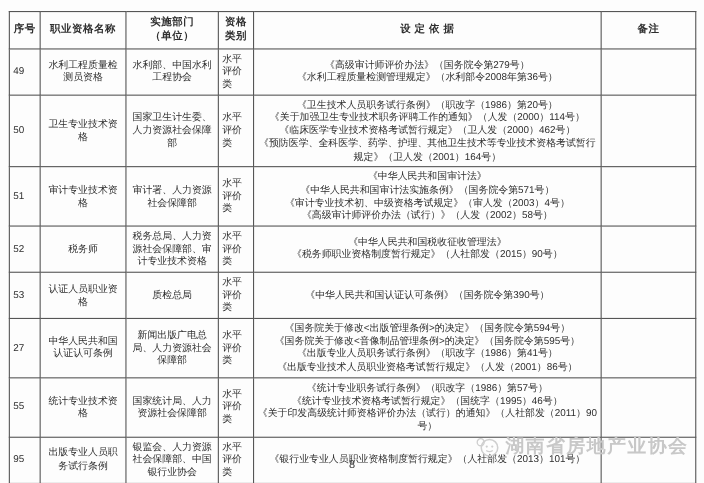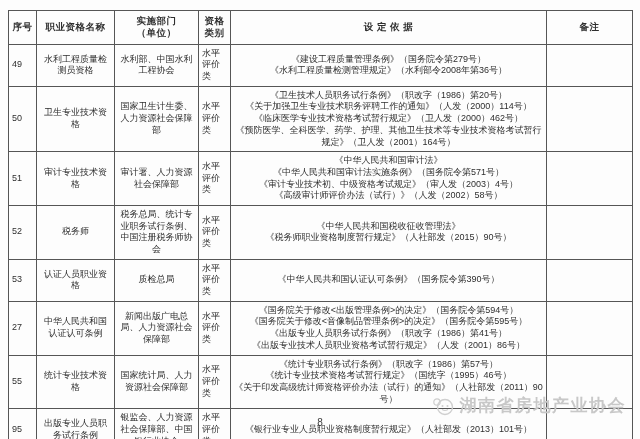--- a/index.html
+++ b/index.html
@@ -107,21 +107,21 @@
           <th>备注</th>
         </tr>
     </thead>
     <tbody id="table-body">
         <tr>
           <td class="al-c">49</td>
           <td class="al-l">水利工程质量检测员资格</td>
           <td class="al-l">水利部、中国水利工程协会</td>
           <td class="al-c">水平评价类</td>
           <td class="al-l">
-            <div class="basis-line">《建设工程质量管理条例》（国务院令第279号）</div>
+            <div class="basis-line">《高级审计师评价办法》（国务院令第279号）</div>
             <div class="basis-line">《水利工程质量检测管理规定》（水利部令2008年第36号）</div>
           </td>
           <td class="al-l"></td>
         </tr>
         <tr>
           <td class="al-c">50</td>
           <td class="al-l">卫生专业技术资格</td>
           <td class="al-l">国家卫生计生委、人力资源社会保障部</td>
           <td class="al-c">水平评价类</td>
           <td class="al-l">
@@ -141,21 +141,21 @@
             <div class="basis-line">《中华人民共和国审计法》</div>
             <div class="basis-line">《中华人民共和国审计法实施条例》（国务院令第571号）</div>
             <div class="basis-line">《审计专业技术初、中级资格考试规定》（审人发（2003）4号）</div>
             <div class="basis-line">《高级审计师评价办法（试行）》（人发（2002）58号）</div>
           </td>
           <td class="al-l"></td>
         </tr>
         <tr>
           <td class="al-c">52</td>
           <td class="al-l">税务师</td>
-          <td class="al-l">税务总局、统计专业职务试行条例、中国注册税务师协会</td>
+          <td class="al-l">税务总局、人力资源社会保障部、审计专业技术资格</td>
           <td class="al-c">水平评价类</td>
           <td class="al-l">
             <div class="basis-line">《中华人民共和国税收征收管理法》</div>
             <div class="basis-line">《税务师职业资格制度暂行规定》（人社部发（2015）90号）</div>
           </td>
           <td class="al-l"></td>
         </tr>
         <tr>
           <td class="al-c">53</td>
           <td class="al-l">认证人员职业资格</td>

